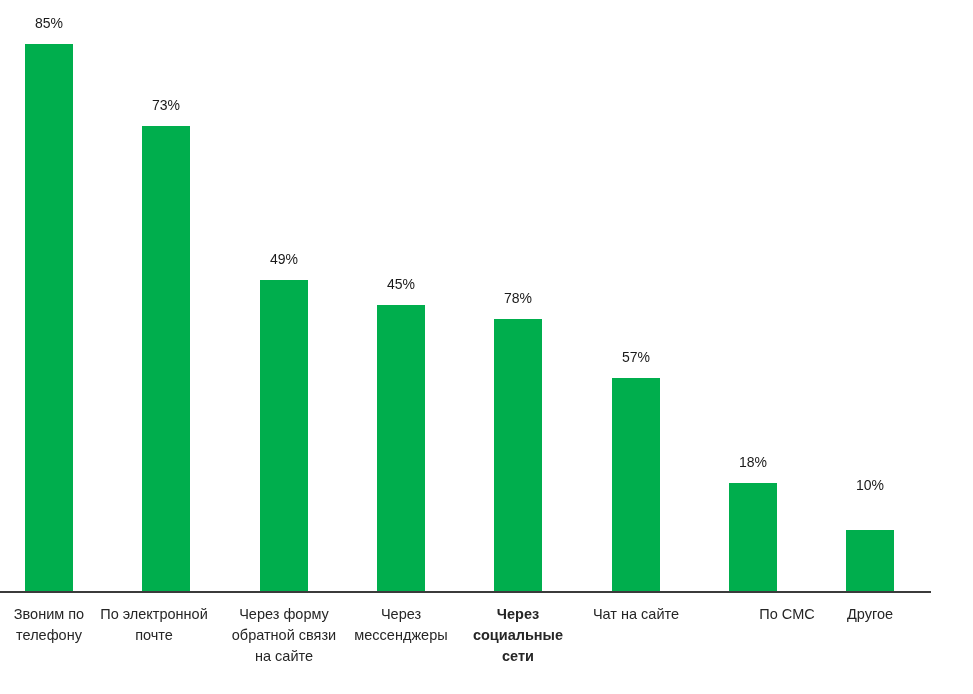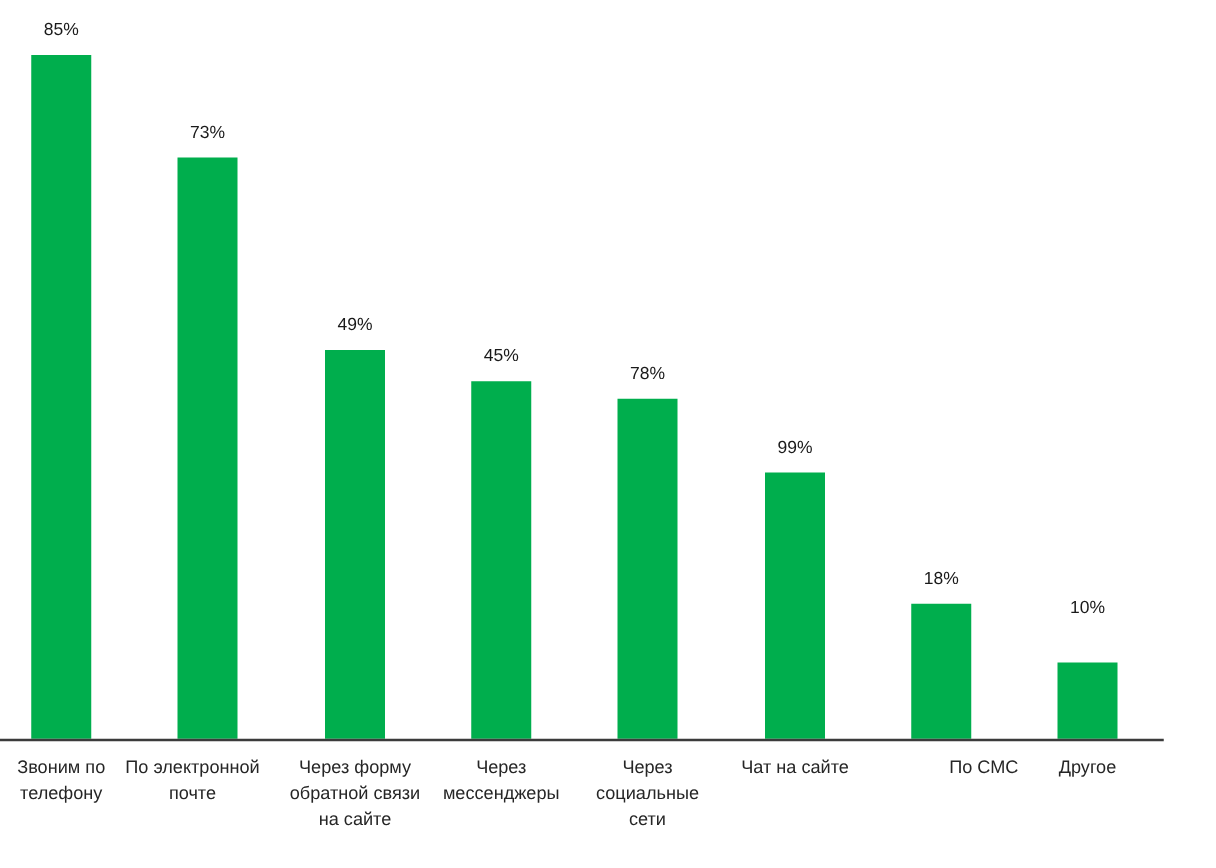--- a/index.html
+++ b/index.html
@@ -74,34 +74,34 @@
     <div class="bar" style="left:260px; height:311px;"></div>
     <div class="bar-value" style="left:234px; top:252px;">49%</div>
 
     <div class="bar" style="left:377px; height:286px;"></div>
     <div class="bar-value" style="left:351px; top:277px;">45%</div>
 
     <div class="bar" style="left:494px; height:272px;"></div>
     <div class="bar-value" style="left:468px; top:291px;">78%</div>
 
     <div class="bar" style="left:612px; height:213px;"></div>
-    <div class="bar-value" style="left:586px; top:350px;">99%</div>
+    <div class="bar-value" style="left:586px; top:350px;">57%</div>
 
     <div class="bar" style="left:729px; height:108px;"></div>
     <div class="bar-value" style="left:703px; top:455px;">18%</div>
 
     <div class="bar" style="left:846px; height:61px;"></div>
     <div class="bar-value" style="left:820px; top:478px;">10%</div>
 
   </div>
 
   <div class="axis-line"></div>
 
   <div class="cat-label" style="left:-9px;">Звоним по телефону</div>
   <div class="cat-label" style="left:96px;">По электронной почте</div>
   <div class="cat-label" style="left:226px;">Через форму обратной связи на сайте</div>
   <div class="cat-label" style="left:343px;">Через мессенджеры</div>
-  <div class="cat-label" style="left:460px;">Через социальные сети</div>
+  <div class="cat-label" style="left:460px;font-weight:bold;">Через социальные сети</div>
   <div class="cat-label" style="left:578px;">Чат на сайте</div>
   <div class="cat-label" style="left:729px;">По СМС</div>
   <div class="cat-label" style="left:812px;">Другое</div>
 
 </div>
 
 </body></html>

